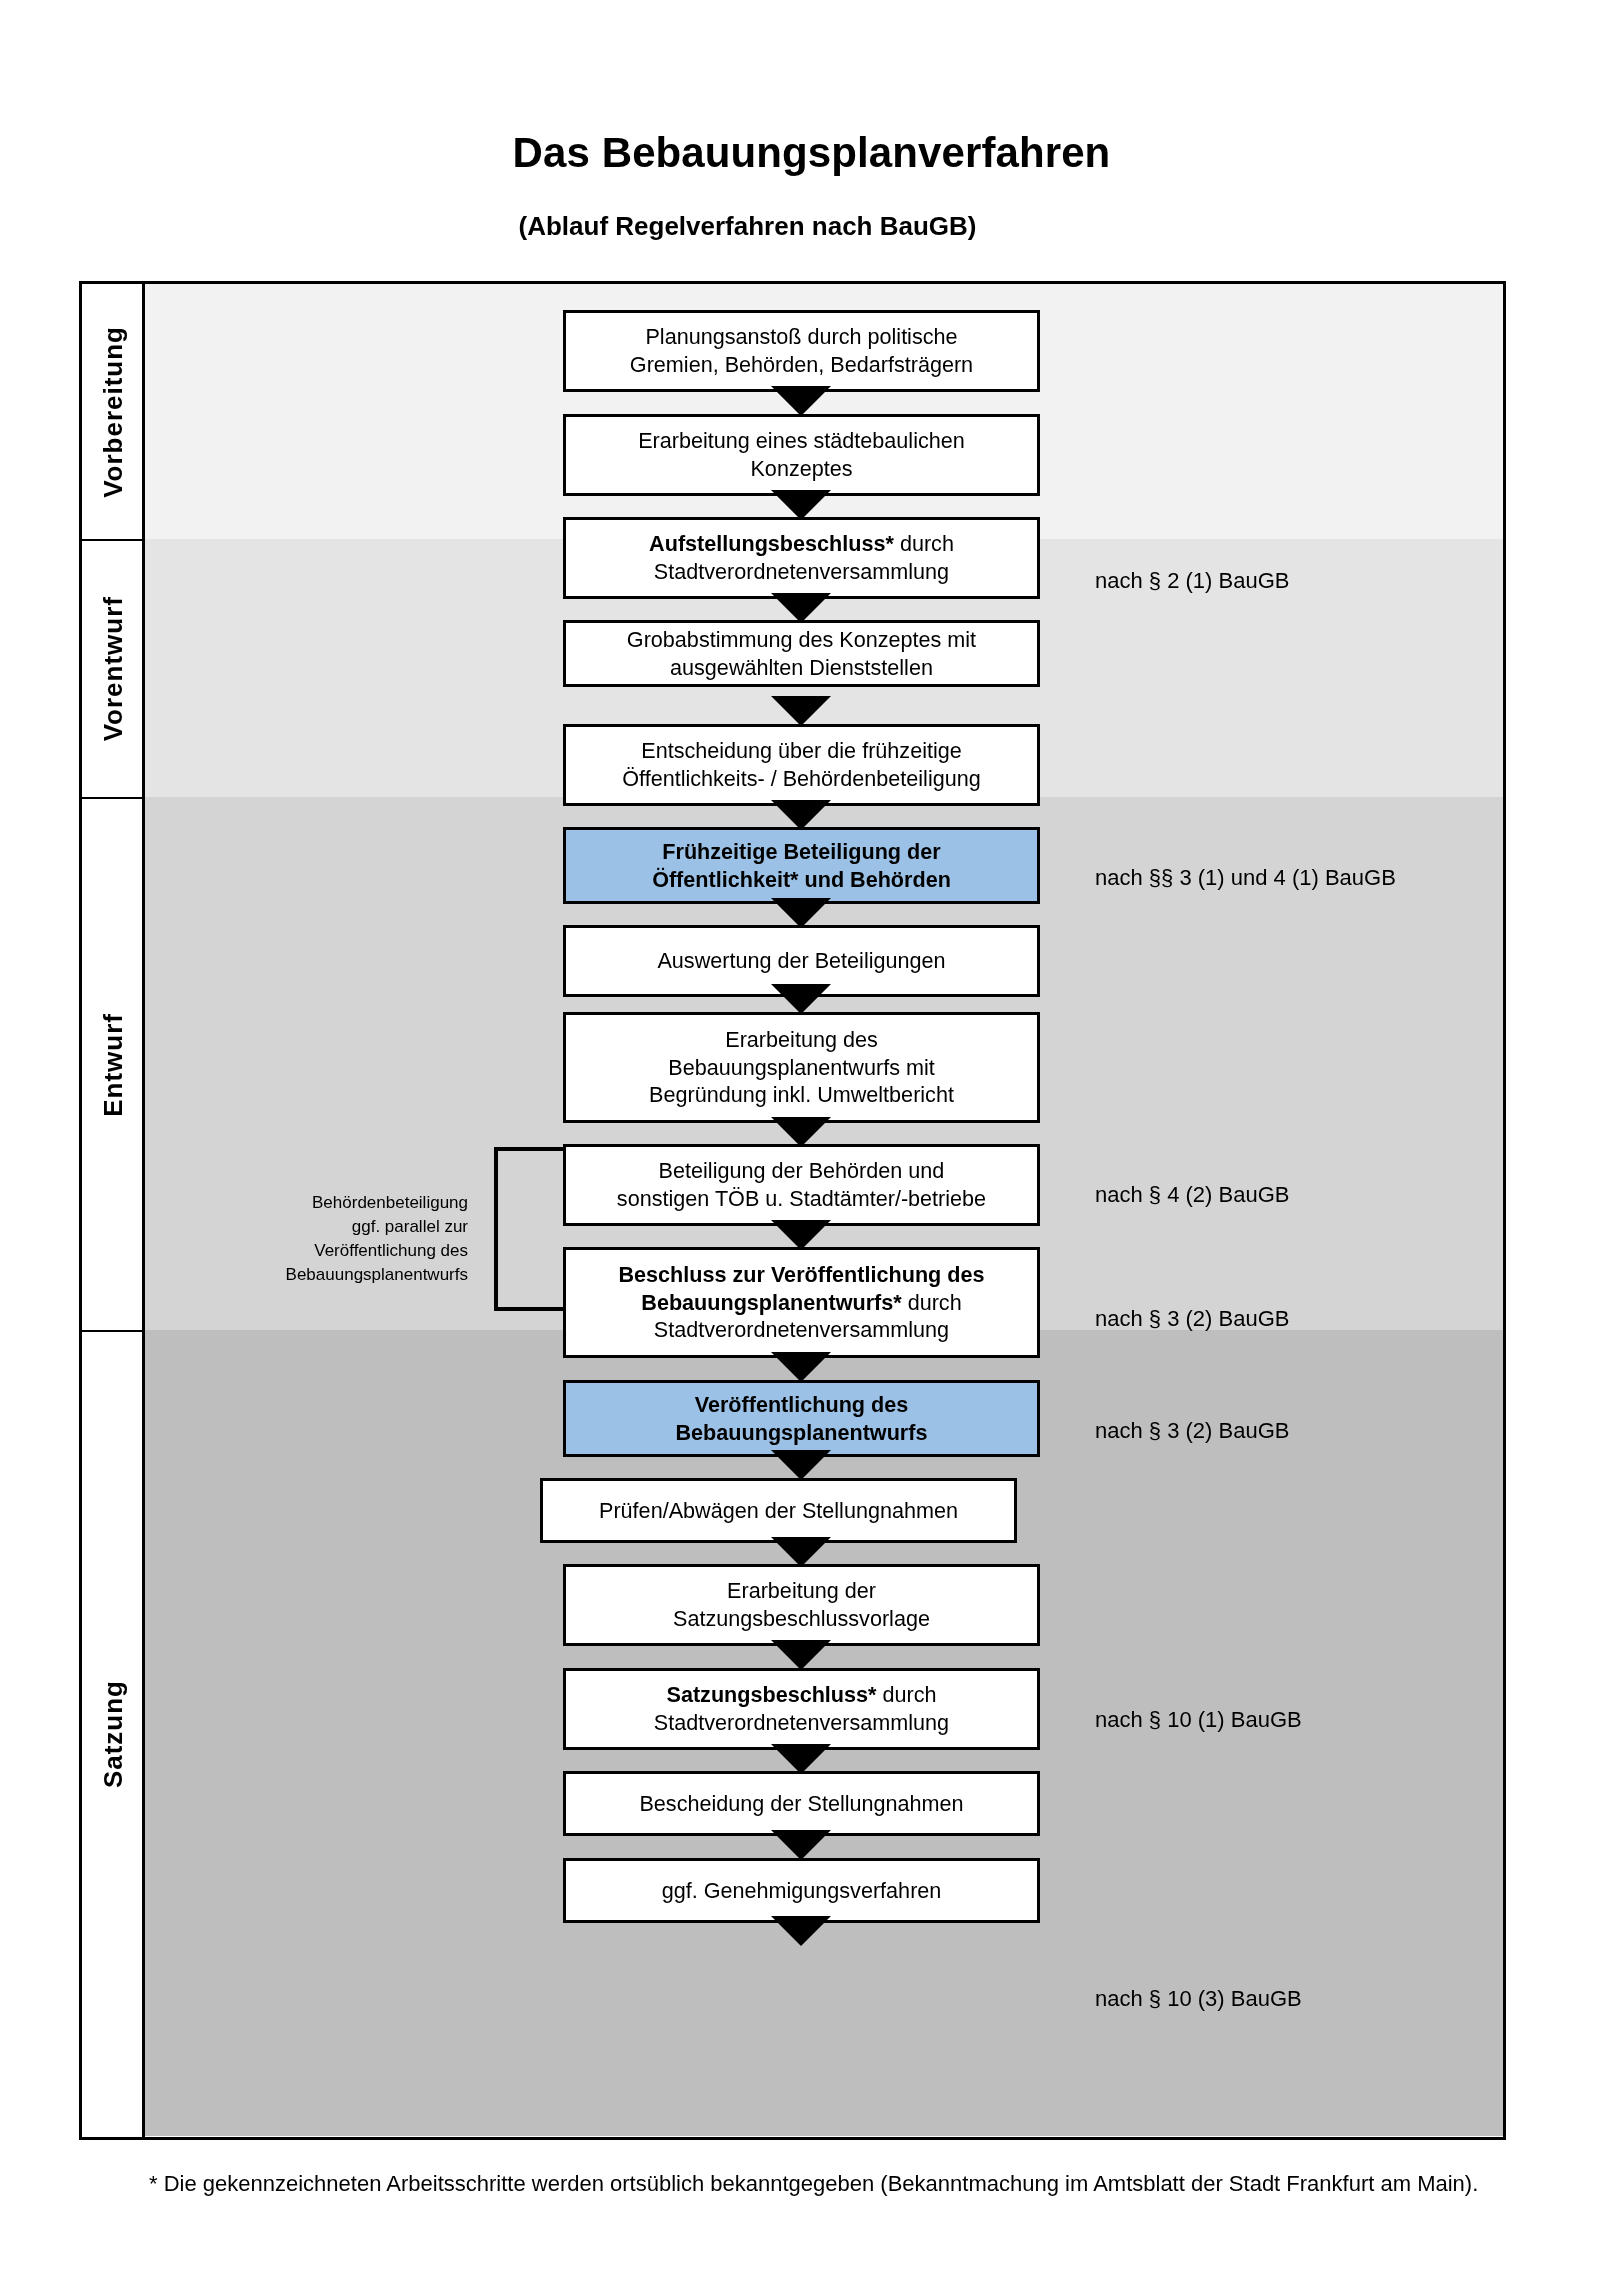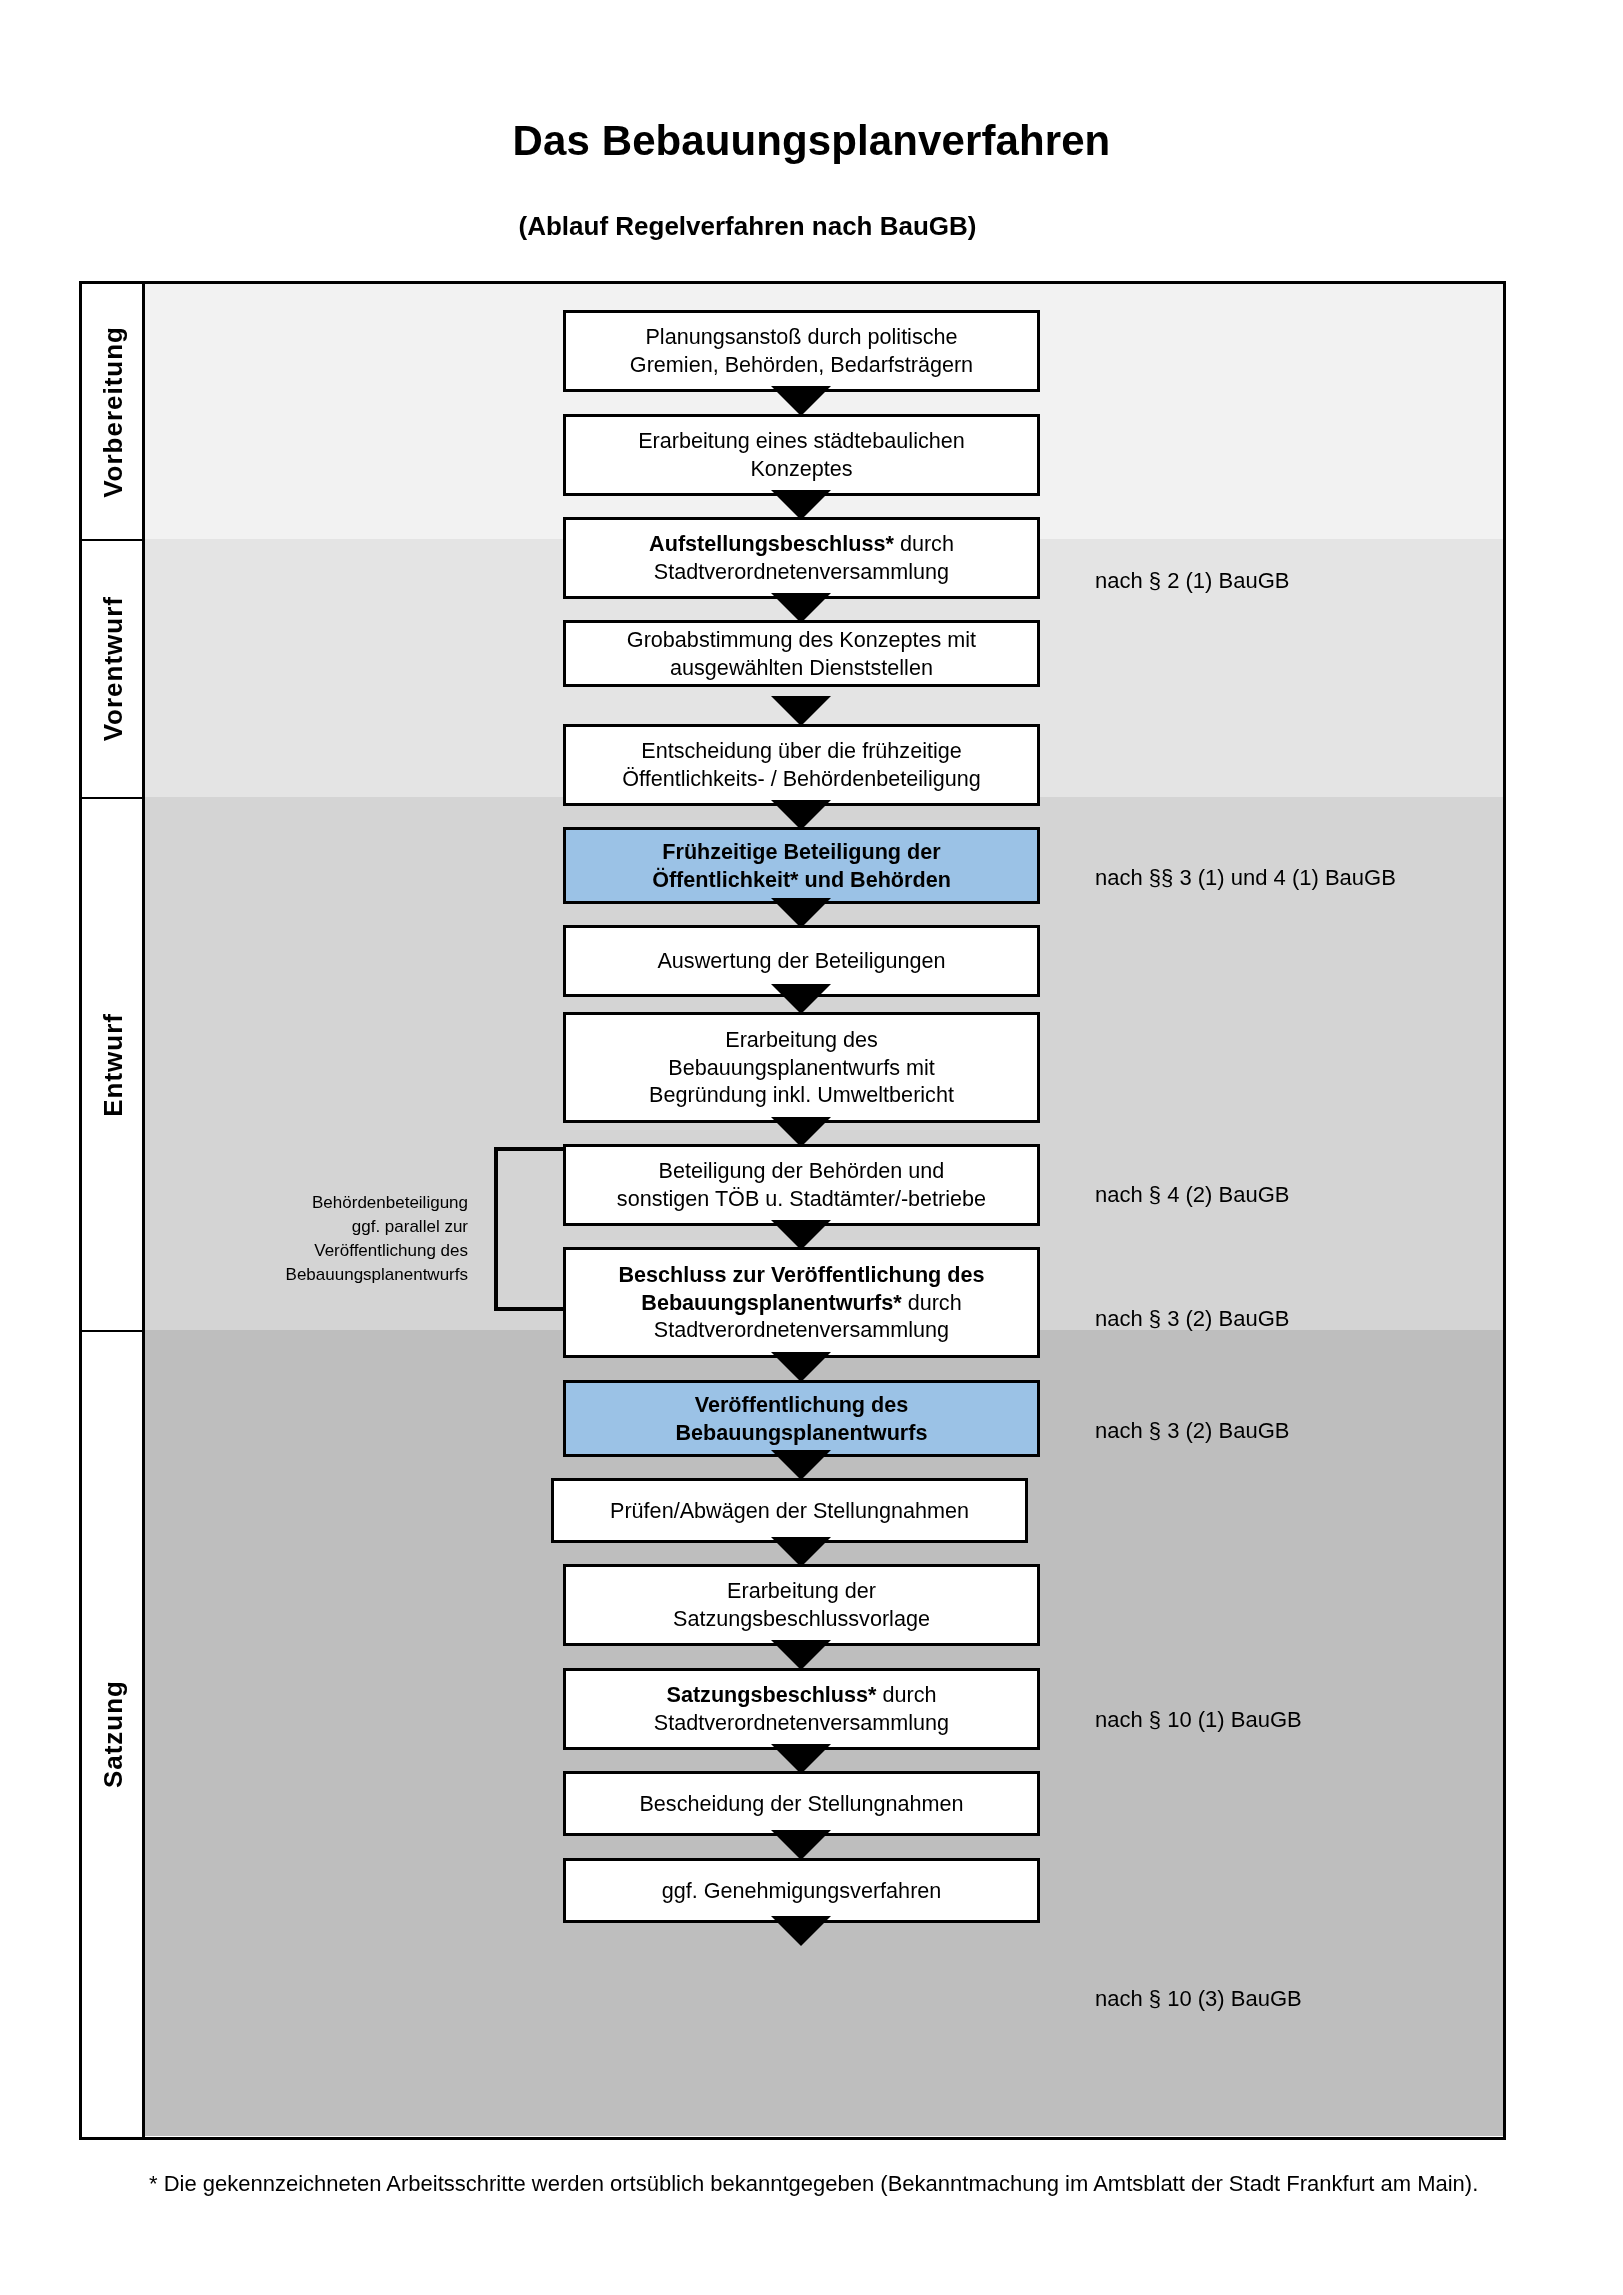--- a/index.html
+++ b/index.html
@@ -6,21 +6,21 @@
   body{
     width:1623px;height:2295px;
     font-family:"Liberation Sans","DejaVu Sans",sans-serif;
     color:#000;
     -webkit-font-smoothing:antialiased;
   }
   .page{position:relative;width:1623px;height:2295px;overflow:hidden;}
 
   
   .title{
-    position:absolute;left:0;top:117px;width:1623px;
+    position:absolute;left:0;top:129px;width:1623px;
     text-align:center;font-size:42px;font-weight:bold;letter-spacing:0.1px;
   }
   .subtitle{
     position:absolute;left:0;top:211px;width:1495px;
     text-align:center;font-size:26px;font-weight:bold;
   }
 
   
   .frame{
     position:absolute;left:79px;top:281px;
@@ -238,21 +238,21 @@
       <div class="arrow" style="left:689px;top:1068px;"></div>
 
       <div class="pbox blue" style="left:481px;top:1096px;height:77px;font-weight:bold;">
         <div>
           <div>Veröffentlichung des</div>
           <div>Bebauungsplanentwurfs</div>
         </div>
       </div>
       <div class="arrow" style="left:689px;top:1166px;"></div>
 
-      <div class="pbox" style="left:469px;top:1194px;height:65px;text-align:center;">
+      <div class="pbox" style="left:458px;top:1194px;height:65px;text-align:center;">
         <div>
           <div>Prüfen/Abwägen der Stellungnahmen</div>
         </div>
       </div>
       <div class="arrow" style="left:689px;top:1253px;"></div>
 
       <div class="pbox" style="left:481px;top:1280px;height:82px;">
         <div>
           <div>Erarbeitung der</div>
           <div>Satzungsbeschlussvorlage</div>

